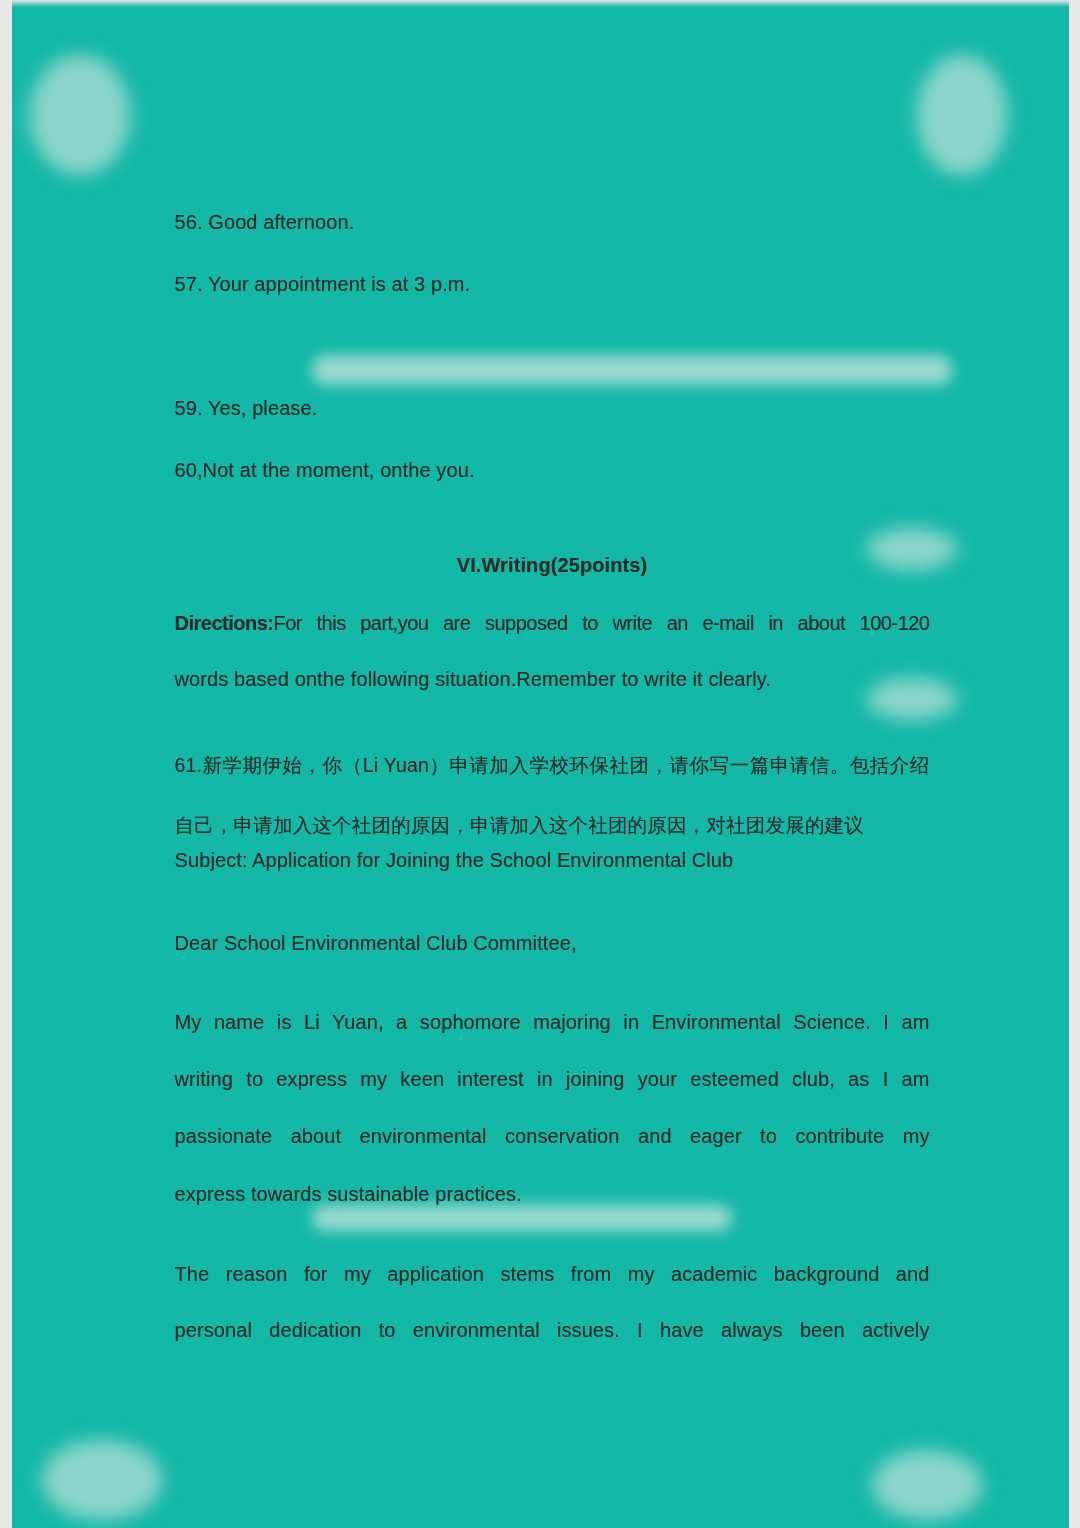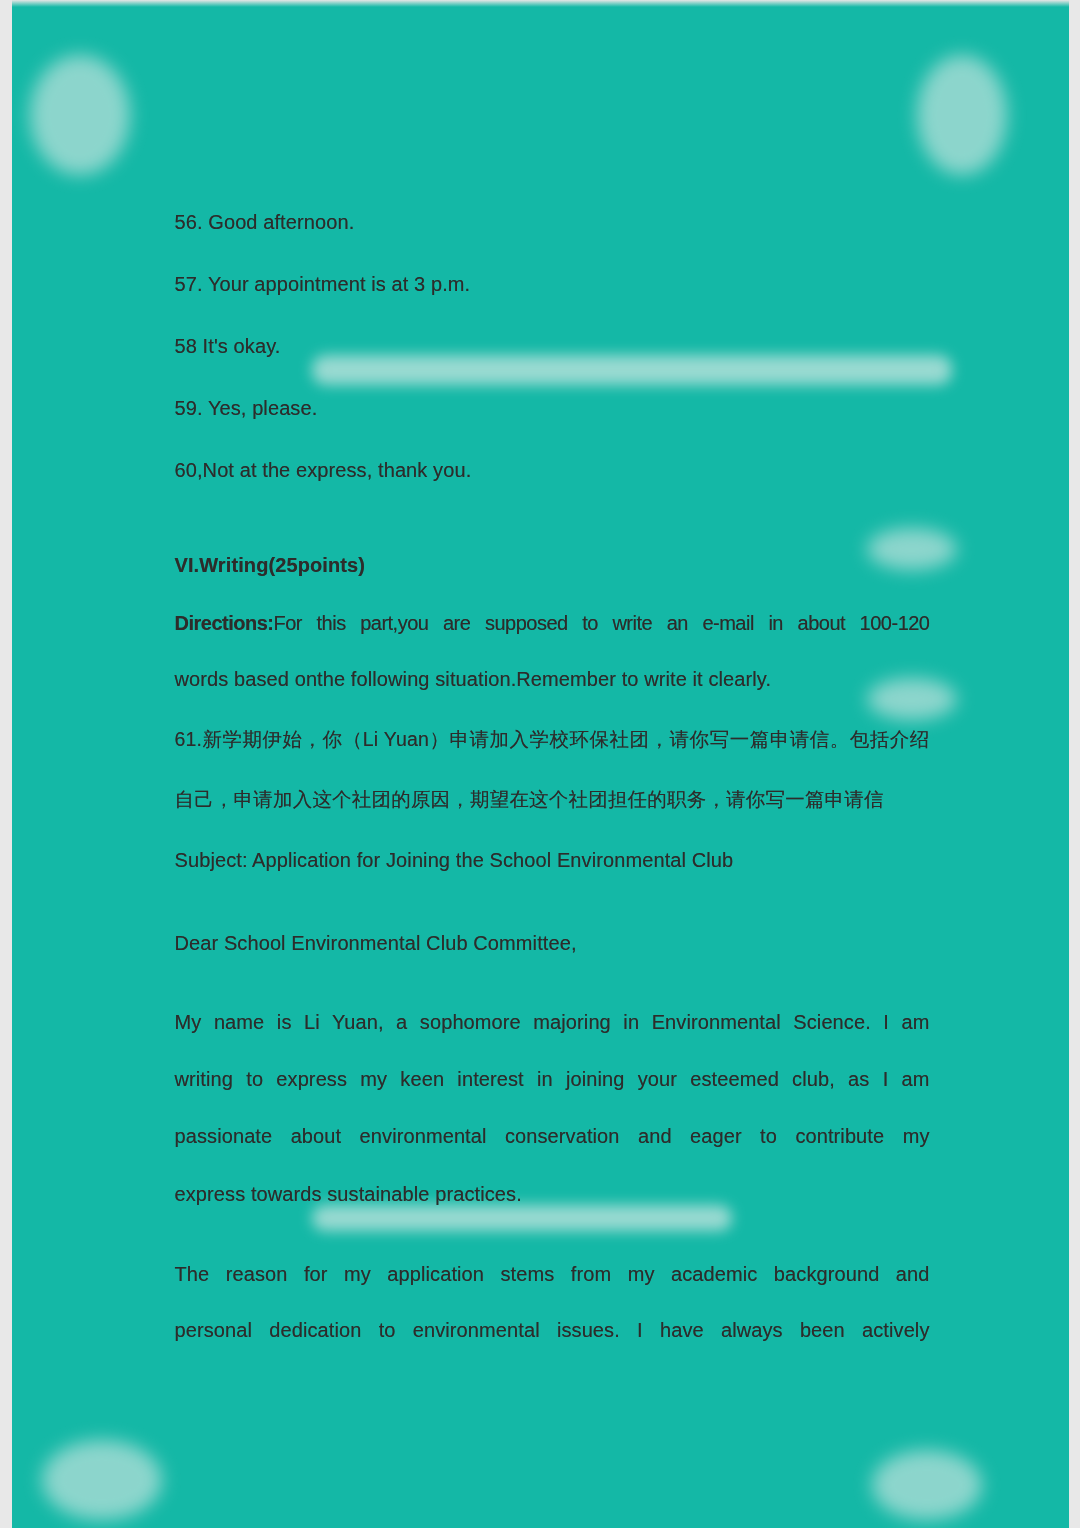--- a/index.html
+++ b/index.html
@@ -48,57 +48,57 @@
     height: 34px;
     letter-spacing: 0.1px;
     text-shadow: 0 0 0.5px rgba(45,44,43,0.55);
     white-space: nowrap;
   }
   .just {
     text-align: justify;
     text-align-last: justify;
     white-space: normal;
   }
-  .bold { font-weight: bold; }
+  .bold { font-weight: bold; text-align: center; }
   .cjk {
     font-size: 19.5px;
     letter-spacing: 0.2px;
+    margin-top: 26px;
   }
   .tight { letter-spacing: -0.5px; }
 </style>
 </head>
 <body>
 
 <div class="page">
 
   <div class="top-edge"></div>
   <div class="blob" style="left:18px;  top:55px;   width:100px; height:120px;"></div>
   <div class="blob" style="left:905px; top:55px;   width:90px;  height:120px;"></div>
   <div class="band" style="left:300px; top:355px;  width:640px; height:30px;"></div>
   <div class="blob" style="left:855px; top:528px;  width:90px;  height:42px;"></div>
   <div class="blob" style="left:855px; top:678px;  width:90px;  height:42px;"></div>
   <div class="band" style="left:300px; top:1205px; width:420px; height:26px;"></div>
   <div class="blob" style="left:30px;  top:1440px; width:120px; height:80px;"></div>
   <div class="blob" style="left:860px; top:1450px; width:110px; height:70px;"></div>
 
   <div class="line" style="top:205px">56. Good afternoon.</div>
   <div class="line" style="top:267px">57. Your appointment is at 3 p.m.</div>
-  <div class="line" style="top:329px">58 It's okay.</div>
   <div class="line" style="top:391px">59. Yes, please.</div>
-  <div class="line" style="top:453px">60,Not at the express, thank you.</div>
+  <div class="line" style="top:453px">60,Not at the moment, onthe you.</div>
 
   <div class="line bold" style="top:548px">VI.Writing(25points)</div>
 
   <div class="line just tight" style="top:606px">
     <span class="bold">Directions:</span><span>For this part,you are supposed to write an e-mail in about 100-120</span>
   </div>
   <div class="line" style="top:662px">words based onthe following situation.Remember to write it clearly.</div>
 
   <div class="line cjk just" style="top:722px">61.新学期伊始，你（Li Yuan）申请加入学校环保社团，请你写一篇申请信。包括介绍</div>
-  <div class="line cjk" style="top:782px">自己，申请加入这个社团的原因，期望在这个社团担任的职务，请你写一篇申请信</div>
+  <div class="line cjk" style="top:782px">自己，申请加入这个社团的原因，申请加入这个社团的原因，对社团发展的建议</div>
 
   <div class="line" style="top:843px">Subject: Application for Joining the School Environmental Club</div>
   <div class="line" style="top:926px">Dear School Environmental Club Committee,</div>
 
   <div class="line just" style="top:1062px">writing to express my keen interest in joining your esteemed club, as I am</div>
   <div class="line just" style="top:1005px">My name is Li Yuan, a sophomore majoring in Environmental Science. I am</div>
   <div class="line just" style="top:1119px">passionate about environmental conservation and eager to contribute my</div>
   <div class="line" style="top:1177px">express towards sustainable practices.</div>
 
   <div class="line just" style="top:1257px">The reason for my application stems from my academic background and</div>

